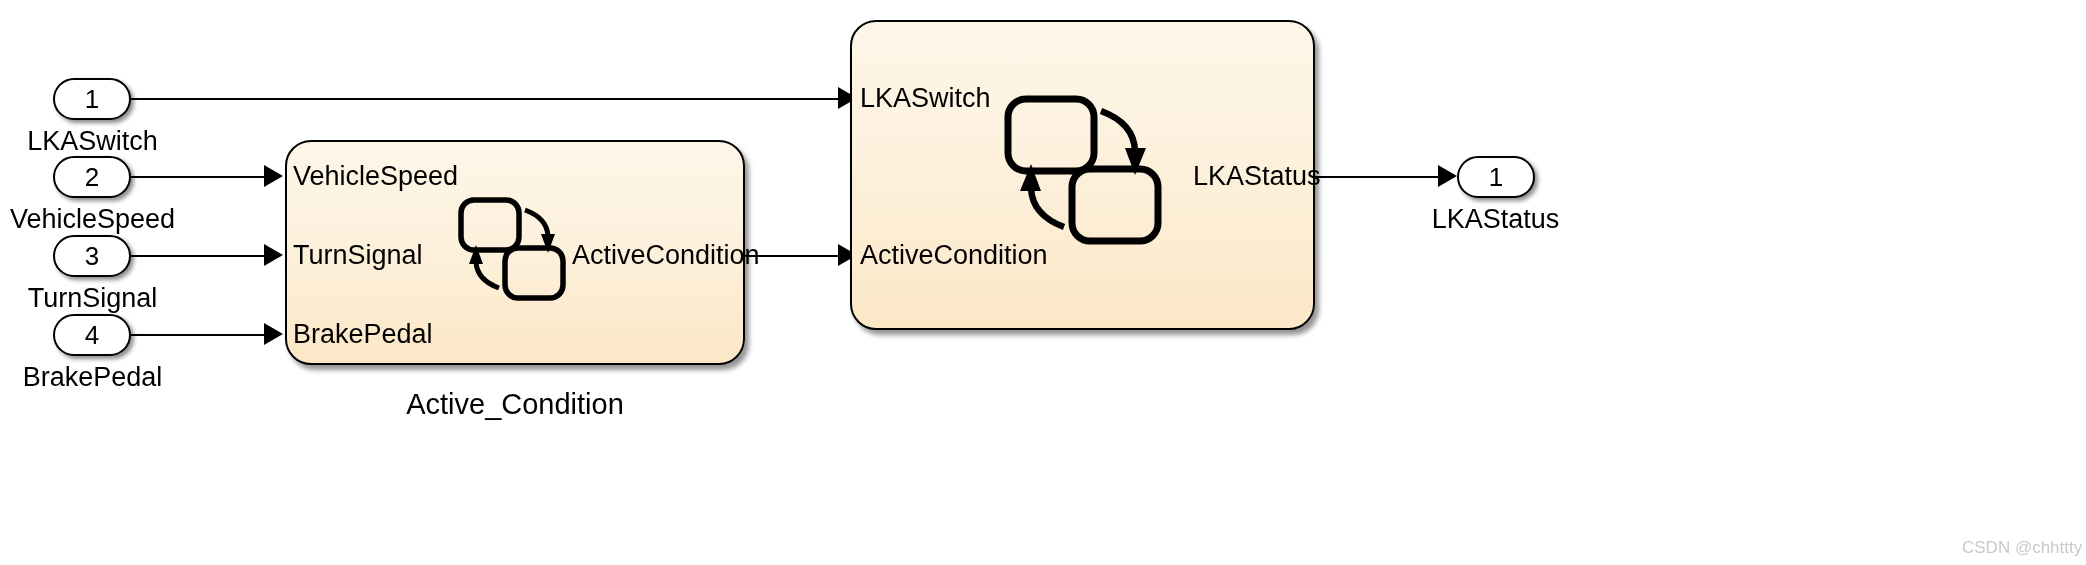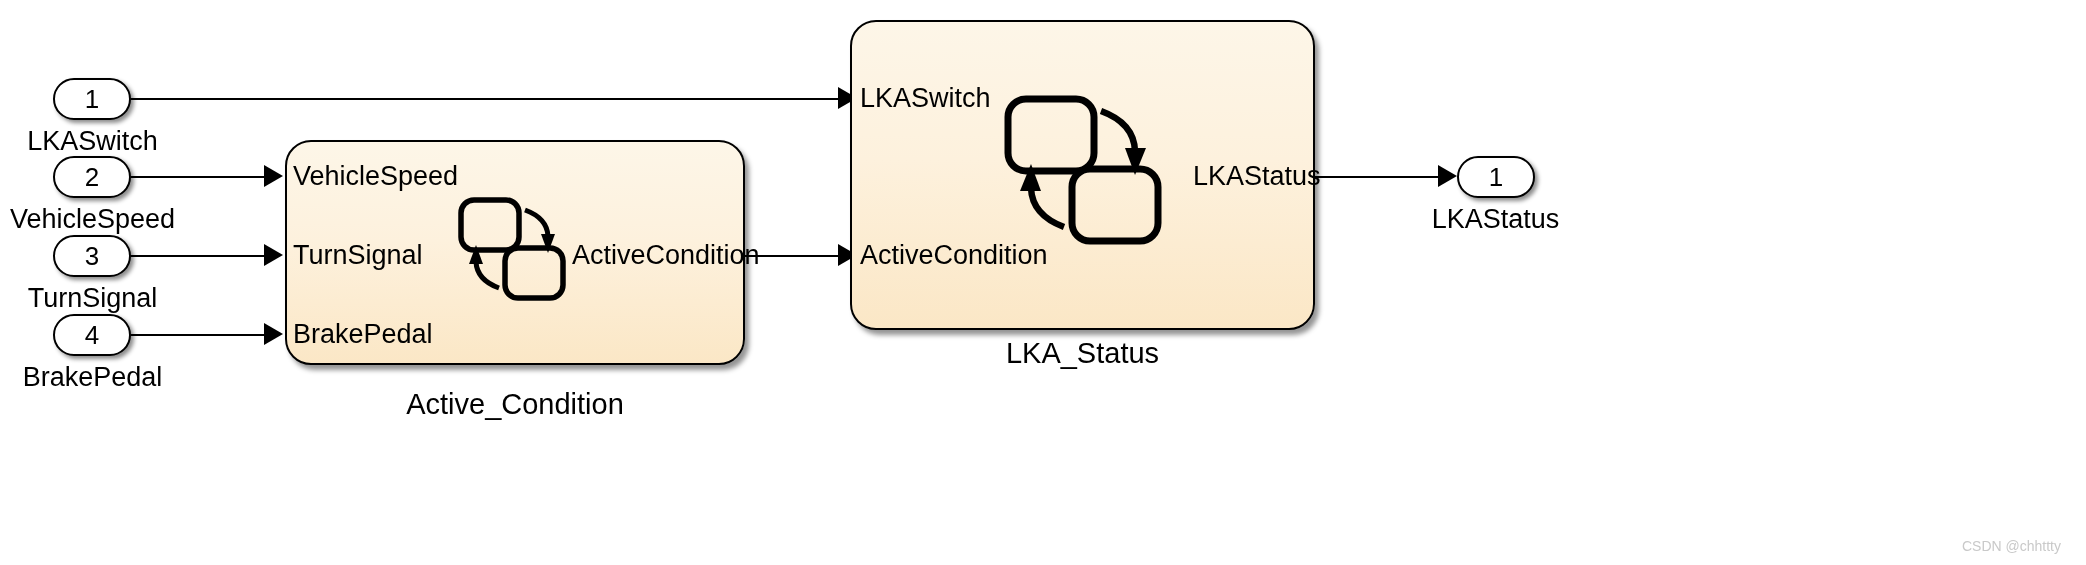--- a/index.html
+++ b/index.html
@@ -78,21 +78,21 @@
     border-left: 19px solid #000000;
   }
 
   
   .sf-icon { position: absolute; }
   .sf-icon svg { display: block; }
 
   
   .watermark {
     position: absolute;
-    font-size: 14px;
+    font-size: 17px;
     color: #c9c9c9;
     white-space: nowrap;
   }
 </style>
 </head>
 <body>
 
 <div id="canvas">
 
   <div class="port" style="left:53px; top:78px; width:78px; height:42px;">
@@ -156,21 +156,20 @@
     <svg width="175" height="165" viewBox="0 0 175 165">
       <rect x="8" y="6" width="86" height="72" rx="18" ry="18" fill="none" stroke="#000000" stroke-width="7"></rect>
       <rect x="72" y="76" width="86" height="72" rx="18" ry="18" fill="none" stroke="#000000" stroke-width="7"></rect>
       <path d="M 101 18 Q 134 30 135 58" fill="none" stroke="#000000" stroke-width="6.5"></path>
       <polygon points="125,55 146,55 135,82" fill="#000000"></polygon>
       <path d="M 64 134 Q 32 122 31 95" fill="none" stroke="#000000" stroke-width="6.5"></path>
       <polygon points="41,98 20,98 31,71" fill="#000000"></polygon>
     </svg>
   </div>
 
-  <div class="sfblock-caption" style="left:850px; top:337px; width:465px;">LKA_Status</div>
 
   <div class="wire" style="left:1315px; top:176px; width:130px;"></div>
   <div class="arrow" style="left:1438px; top:165px;"></div>
 
   <div class="port" style="left:1457px; top:156px; width:78px; height:42px;">
     <span class="port-num">1</span>
   </div>
   <div class="port-label" style="left:1403px; top:204px; width:185px;">LKAStatus</div>
 
   <div class="watermark" style="left:1962px; top:538px;">CSDN @chhttty</div>

